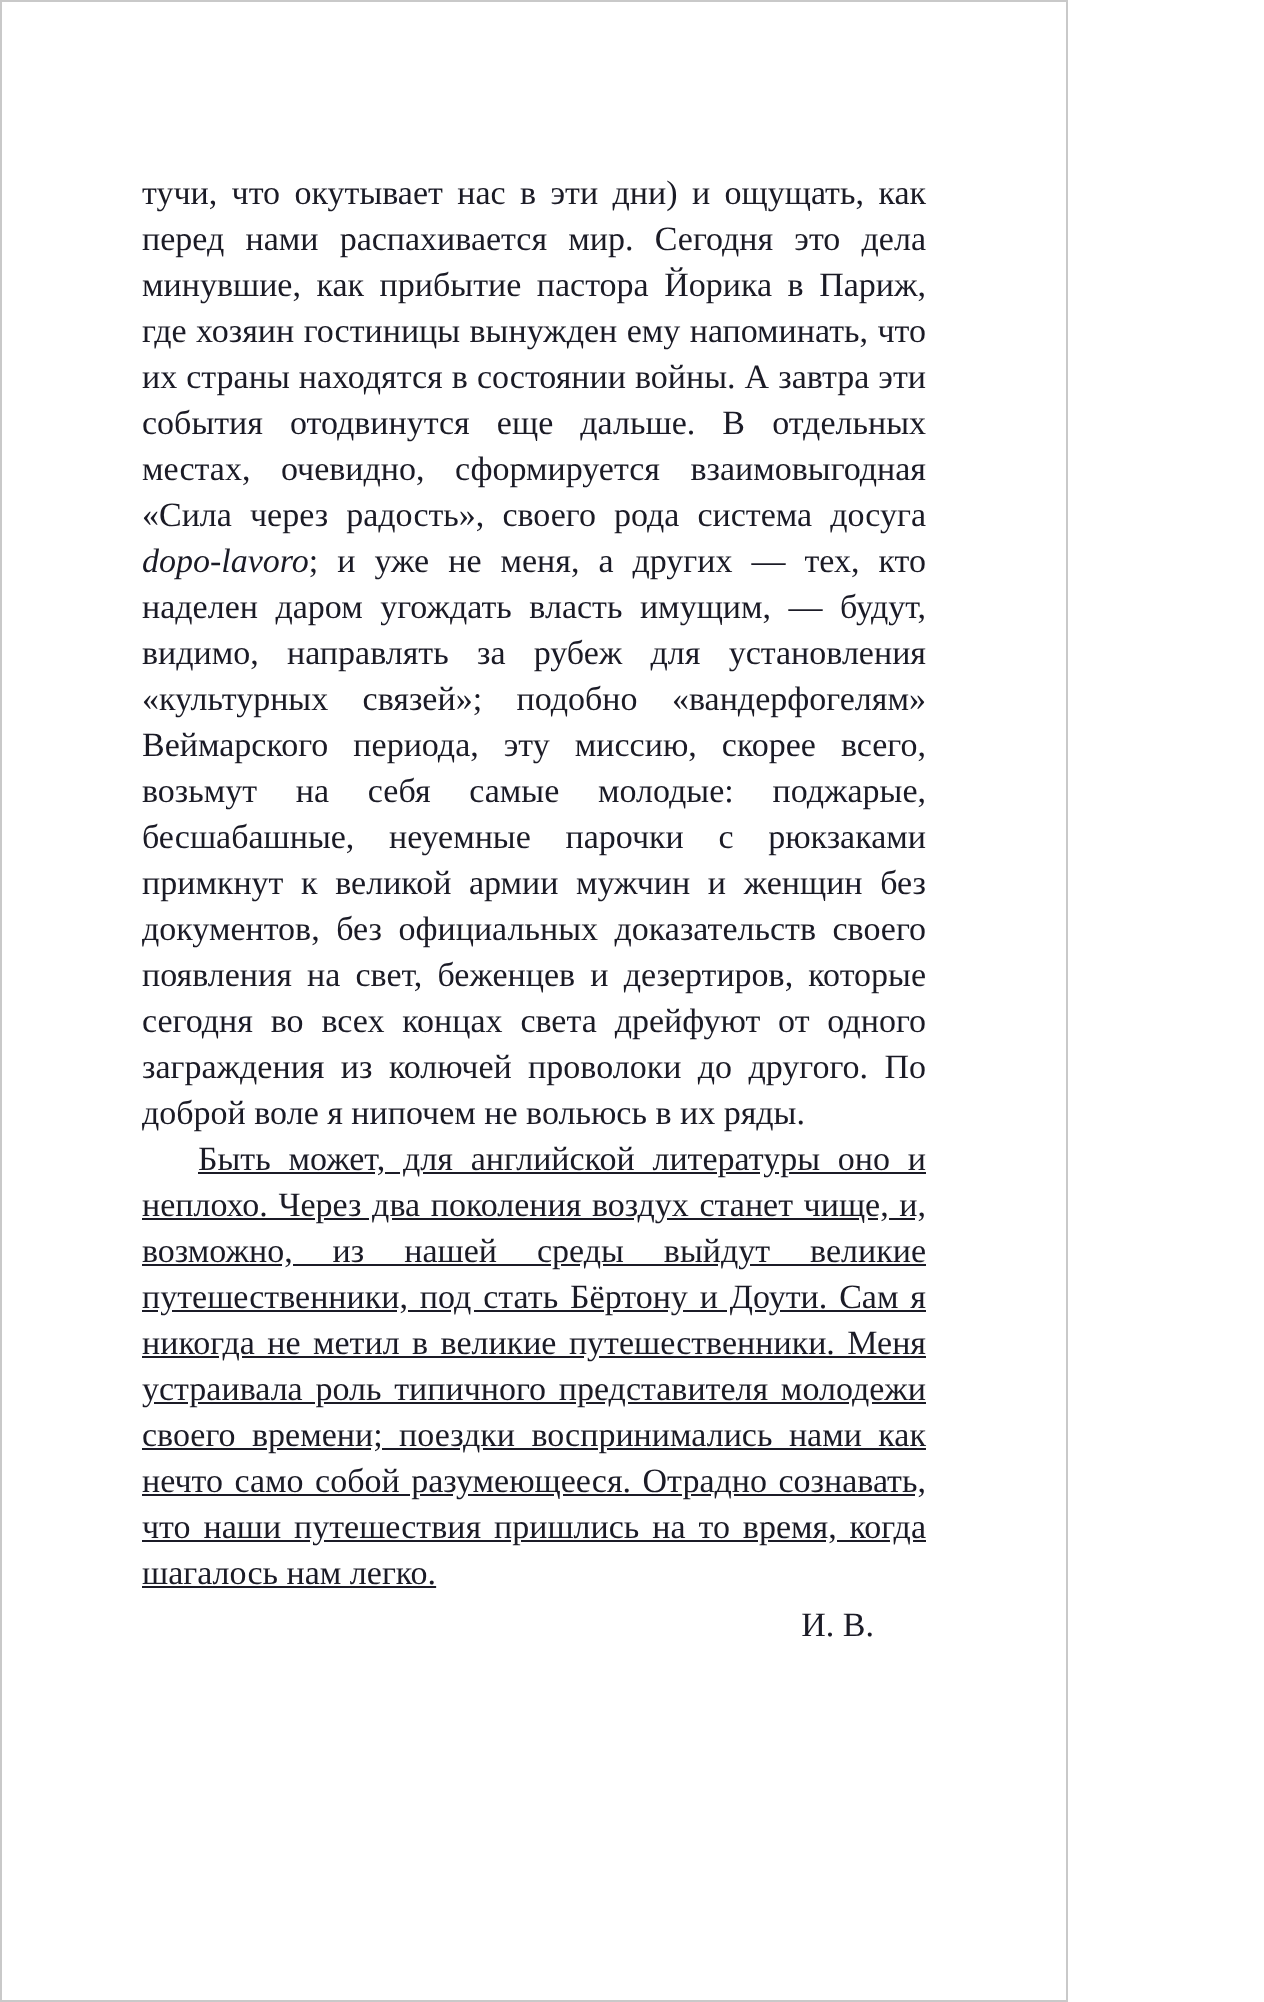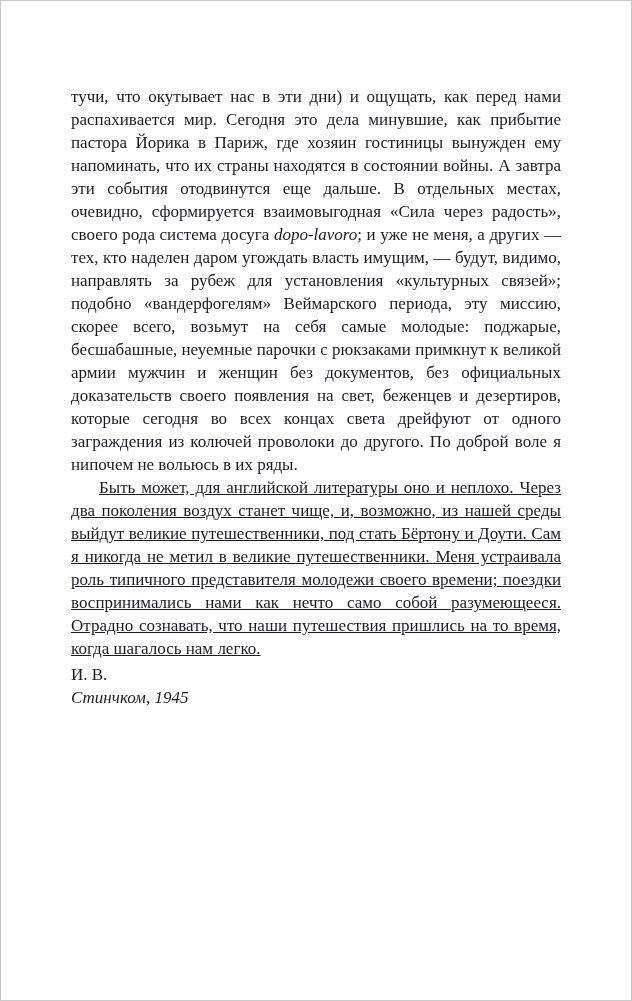--- a/index.html
+++ b/index.html
@@ -2,21 +2,21 @@
 <html lang="ru"><head>
 <meta charset="utf-8">
 <style>
   html, body {
     margin: 0;
     padding: 0;
     background: #ffffff;
   }
   .screen {
     position: relative;
-    width: 632px;
+    width: 534px;
     height: 1001px;
     box-sizing: border-box;
     background: #ffffff;
     border: 1px solid #c9c9c9;
     overflow: hidden;
     font-family: "Liberation Serif", "DejaVu Serif", serif;
     color: #1b1b26;
   }
   .text-block {
     position: absolute;
@@ -34,33 +34,33 @@
   }
   .para.indent {
     text-indent: 28px;
     text-decoration: underline;
   }
   .italic {
     font-style: italic;
   }
   .signature {
     margin-top: 3px;
+    text-align: right;
     padding-right: 26px;
   }
   .sig-line {
     line-height: 23px;
   }
 </style>
 </head>
 <body>
 
 <div class="screen">
   <div class="text-block">
     <div>
         <p class="para"><span>тучи, что окутывает нас в эти дни) и ощущать, как перед нами распахивается мир. Сегодня это дела минувшие, как прибытие пастора Йорика в Париж, где хозяин гостиницы вынужден ему напоминать, что их страны находятся в состоянии войны. А завтра эти события отодвинутся еще дальше. В отдельных местах, очевидно, сформируется взаимовыгодная «Сила через радость», своего рода система досуга </span><span class="italic">dopo-lavoro</span><span>; и уже не меня, а других — тех, кто наделен даром угождать власть имущим, — будут, видимо, направлять за рубеж для установления «культурных связей»; подобно «вандерфогелям» Веймарского периода, эту миссию, скорее всего, возьмут на себя самые молодые: поджарые, бесшабашные, неуемные парочки с рюкзаками примкнут к великой армии мужчин и женщин без документов, без официальных доказательств своего появления на свет, беженцев и дезертиров, которые сегодня во всех концах света дрейфуют от одного заграждения из колючей проволоки до другого. По доброй воле я нипочем не вольюсь в их ряды.</span></p>
         <p class="para indent"><span>Быть может, для английской литературы оно и неплохо. Через два поколения воздух станет чище, и, возможно, из нашей среды выйдут великие путешественники, под стать Бёртону и Доути. Сам я никогда не метил в великие путешественники. Меня устраивала роль типичного представителя молодежи своего времени; поездки воспринимались нами как нечто само собой разумеющееся. Отрадно сознавать, что наши путешествия пришлись на то время, когда шагалось нам легко.</span></p>
       </div>
     <div class="signature">
       <div class="sig-line">И. В.</div>
-      <div class="sig-line italic">Стинчком, 1945</div>
     </div>
   </div>
 </div>
 
 </body></html>

